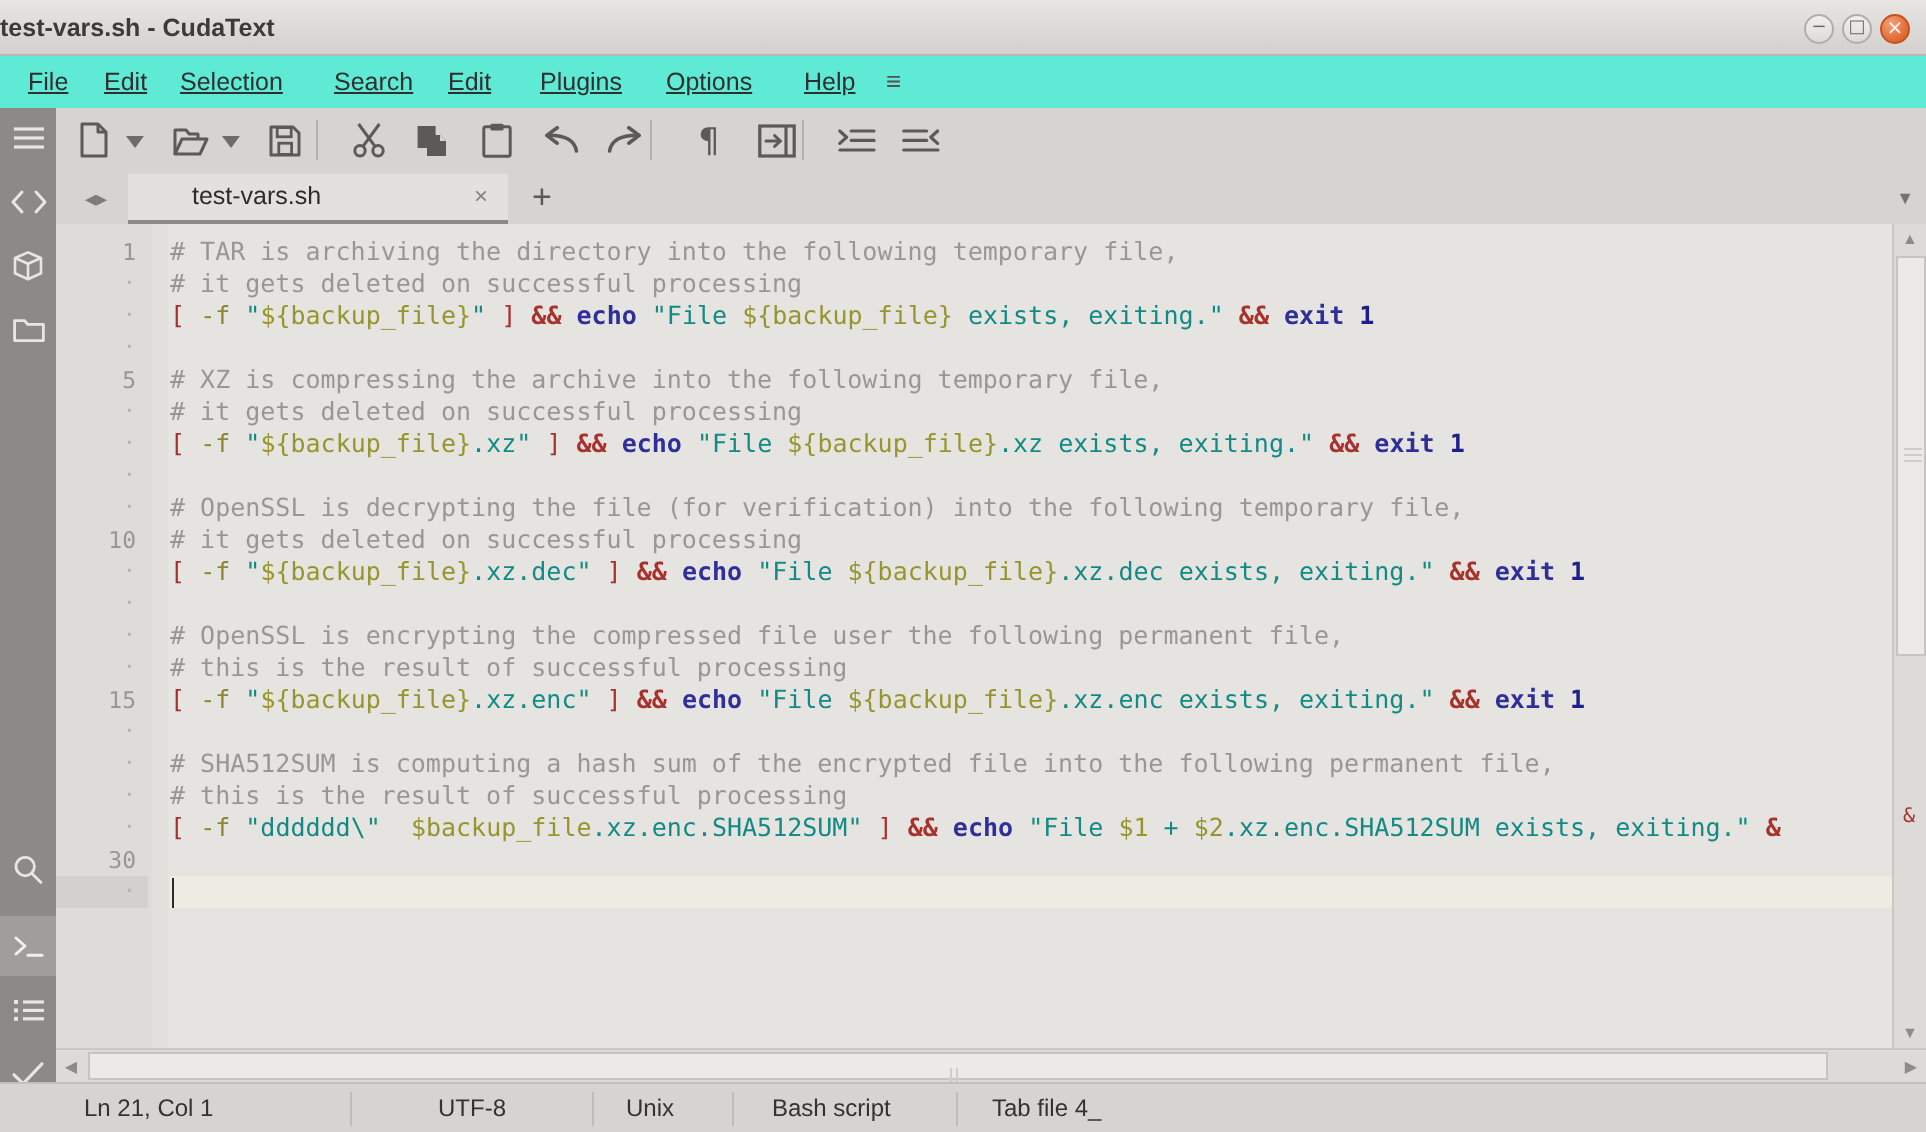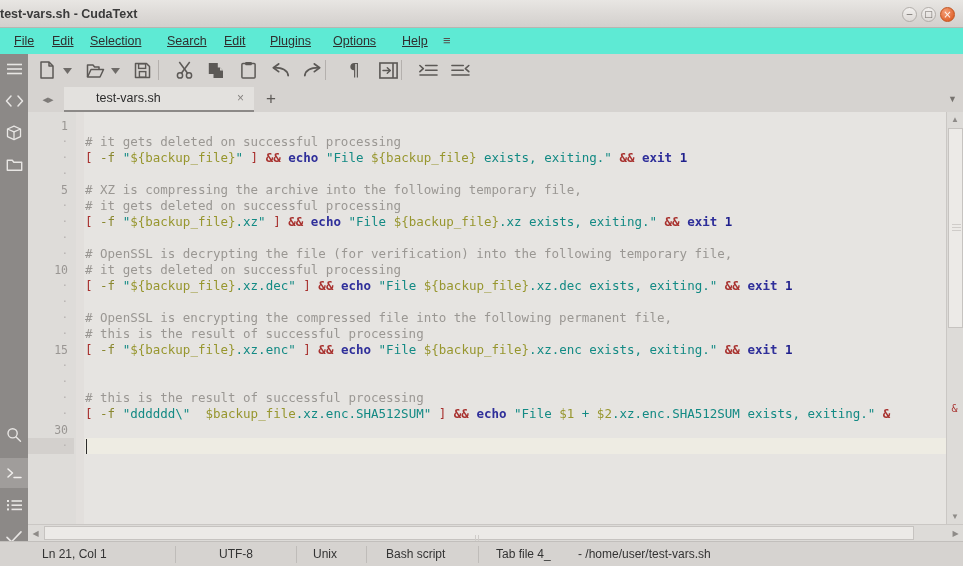--- a/index.html
+++ b/index.html
@@ -450,35 +450,37 @@
       <div class="gline dot" style="top: 214px;">·</div>
       <div class="gline" style="top: 230px;">15</div>
       <div class="gline dot" style="top: 246px;">·</div>
       <div class="gline dot" style="top: 262px;">·</div>
       <div class="gline dot" style="top: 278px;">·</div>
       <div class="gline dot" style="top: 294px;">·</div>
       <div class="gline" style="top: 310px;">30</div>
       <div class="gline dot cur" style="top: 326px;">·</div>
     </div>
   <div id="codearea">
+      <div class="cline" style="top: 6px;"><span class="cm"># TAR is archiving the directory into the following temporary file,</span></div>
       <div class="cline" style="top: 22px;"><span class="cm"># it gets deleted on successful processing</span></div>
       <div class="cline" style="top: 38px;"><span class="br">[</span> <span class="fl">-f</span> <span class="str">"</span><span class="var">${backup_file}</span><span class="str">"</span> <span class="br">]</span> <span class="op">&amp;&amp;</span> <span class="kw">echo</span> <span class="str">"File </span><span class="var">${backup_file}</span><span class="str"> exists, exiting."</span> <span class="op">&amp;&amp;</span> <span class="kw">exit</span> <span class="num">1</span></div>
       <div class="cline" style="top: 54px;">&nbsp;</div>
       <div class="cline" style="top: 70px;"><span class="cm"># XZ is compressing the archive into the following temporary file,</span></div>
       <div class="cline" style="top: 86px;"><span class="cm"># it gets deleted on successful processing</span></div>
       <div class="cline" style="top: 102px;"><span class="br">[</span> <span class="fl">-f</span> <span class="str">"</span><span class="var">${backup_file}</span><span class="str">.xz"</span> <span class="br">]</span> <span class="op">&amp;&amp;</span> <span class="kw">echo</span> <span class="str">"File </span><span class="var">${backup_file}</span><span class="str">.xz exists, exiting."</span> <span class="op">&amp;&amp;</span> <span class="kw">exit</span> <span class="num">1</span></div>
       <div class="cline" style="top: 118px;">&nbsp;</div>
       <div class="cline" style="top: 134px;"><span class="cm"># OpenSSL is decrypting the file (for verification) into the following temporary file,</span></div>
       <div class="cline" style="top: 150px;"><span class="cm"># it gets deleted on successful processing</span></div>
       <div class="cline" style="top: 166px;"><span class="br">[</span> <span class="fl">-f</span> <span class="str">"</span><span class="var">${backup_file}</span><span class="str">.xz.dec"</span> <span class="br">]</span> <span class="op">&amp;&amp;</span> <span class="kw">echo</span> <span class="str">"File </span><span class="var">${backup_file}</span><span class="str">.xz.dec exists, exiting."</span> <span class="op">&amp;&amp;</span> <span class="kw">exit</span> <span class="num">1</span></div>
       <div class="cline" style="top: 182px;">&nbsp;</div>
-      <div class="cline" style="top: 198px;"><span class="cm"># OpenSSL is encrypting the compressed file into the following permanent file,</span></div>
+      <div class="cline" style="top: 198px;"><span class="cm"># OpenSSL is encrypting the compressed file user the following permanent file,</span></div>
       <div class="cline" style="top: 214px;"><span class="cm"># this is the result of successful processing</span></div>
       <div class="cline" style="top: 230px;"><span class="br">[</span> <span class="fl">-f</span> <span class="str">"</span><span class="var">${backup_file}</span><span class="str">.xz.enc"</span> <span class="br">]</span> <span class="op">&amp;&amp;</span> <span class="kw">echo</span> <span class="str">"File </span><span class="var">${backup_file}</span><span class="str">.xz.enc exists, exiting."</span> <span class="op">&amp;&amp;</span> <span class="kw">exit</span> <span class="num">1</span></div>
       <div class="cline" style="top: 246px;">&nbsp;</div>
+      <div class="cline" style="top: 262px;"><span class="cm"># SHA512SUM is computing a hash sum of the encrypted file into the following permanent file,</span></div>
       <div class="cline" style="top: 278px;"><span class="cm"># this is the result of successful processing</span></div>
       <div class="cline" style="top: 294px;"><span class="br">[</span> <span class="fl">-f</span> <span class="str">"dddddd\"  </span><span class="var">$backup_file</span><span class="str">.xz.enc.SHA512SUM"</span> <span class="br">]</span> <span class="op">&amp;&amp;</span> <span class="kw">echo</span> <span class="str">"File </span><span class="var">$1</span><span class="str"> + </span><span class="var">$2</span><span class="str">.xz.enc.SHA512SUM exists, exiting."</span> <span class="op">&amp;</span></div>
       <div class="cline" style="top: 310px;">&nbsp;</div>
       <div class="cline cur" style="top: 326px;">&nbsp;</div>
     </div>
   <div id="caret" style="left: 58px; top: 327px;"></div>
 </div>
 
 <div id="vscroll">
   <div id="vs-up">▲</div>
@@ -504,14 +506,13 @@
 <div id="statusbar">
   <div class="sb" style="left:42px">Ln 21, Col 1</div>
   <div class="sb-sep" style="left:175px"></div>
   <div class="sb" style="left:219px">UTF-8</div>
   <div class="sb-sep" style="left:296px"></div>
   <div class="sb" style="left:313px">Unix</div>
   <div class="sb-sep" style="left:366px"></div>
   <div class="sb" style="left:386px">Bash script</div>
   <div class="sb-sep" style="left:478px"></div>
   <div class="sb" style="left:496px">Tab file 4_</div>
-  <div class="sb" style="left:578px">-  /home/user/test-vars.sh</div>
 </div>
 
 </body></html>

